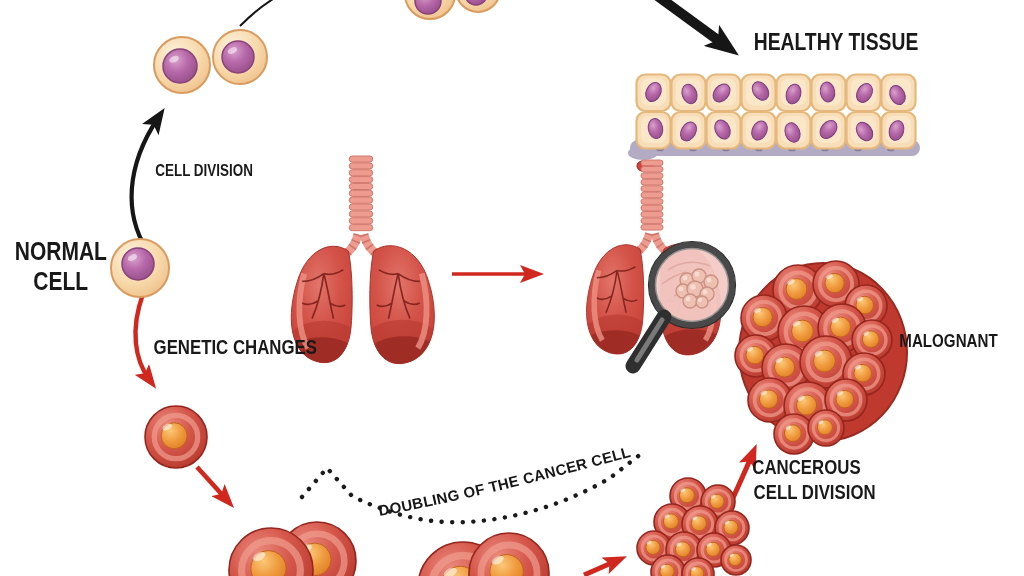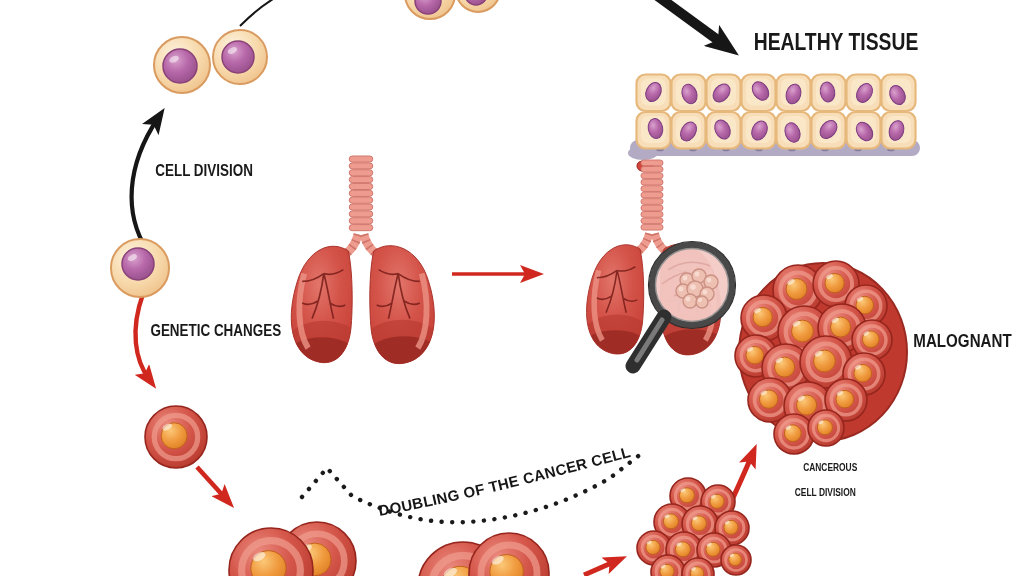--- a/index.html
+++ b/index.html
@@ -1,19 +1,19 @@
 <!DOCTYPE html>
 <html><head>
 <meta charset="utf-8">
 <style>
   html,body{margin:0;padding:0;background:#ffffff;}
   .stage{position:relative;width:1024px;height:576px;background:#ffffff;overflow:hidden;
          font-family:"Liberation Sans",sans-serif;}
   .stage svg{position:absolute;left:0;top:0;}
-  .lbl{position:absolute;color:#191919;font-weight:700;text-align:right;white-space:nowrap;}
+  .lbl{position:absolute;color:#191919;font-weight:700;text-align:center;white-space:nowrap;}
   .lbl .tx{display:inline-block;transform:scaleX(0.84);transform-origin:center top;}
 </style>
 </head>
 <body>
 
 <div class="stage">
 
 <svg id="scene" width="1024" height="576" viewBox="0 0 1024 576">
   <defs>
     <radialGradient id="gCream" cx="0.38" cy="0.32" r="0.8">
@@ -433,34 +433,38 @@
     <line x1="664" y1="317" x2="633" y2="366" stroke="#2f2f2f" stroke-width="15" stroke-linecap="round"></line>
     <line x1="662" y1="320" x2="637" y2="360" stroke="#7a7a7a" stroke-width="5" stroke-linecap="round"></line>
   </g>
 
   <path id="doublingPath" d="M374 517 Q 476 499 648 452" fill="none"></path>
   <text font-size="15" font-weight="bold" fill="#161616" letter-spacing="0.3">
     <textPath href="#doublingPath" startOffset="6">DOUBLING OF THE CANCER CELL</textPath>
   </text>
 </svg>
 
+  <div class="lbl" style="left:6px;top:236px;width:110px;font-size:25px;line-height:30px;">
+    <div><span class="tx">NORMAL</span></div>
+    <div><span class="tx">CELL</span></div>
+  </div>
 
   <div class="lbl" style="left:146px;top:162px;width:116px;font-size:16px;">
     <span class="tx">CELL DIVISION</span>
   </div>
 
-  <div class="lbl" style="left:138px;top:322px;width:124px;font-size:16px;">
+  <div class="lbl" style="left:138px;top:336px;width:124px;font-size:20px;">
     <span class="tx">GENETIC CHANGES</span>
   </div>
 
   <div class="lbl" style="left:738px;top:29px;width:160px;font-size:23px;">
     <span class="tx">HEALTHY TISSUE</span>
   </div>
 
   <div class="lbl" style="left:876px;top:326px;width:145px;font-size:18px;line-height:31px;">
     <div><span class="tx">MALOGNANT</span></div>
   </div>
 
-  <div class="lbl" style="left:742px;top:455px;width:120px;font-size:10px;line-height:25px;">
+  <div class="lbl" style="left:742px;top:455px;width:120px;font-size:20px;line-height:25px;">
     <div><span class="tx">CANCEROUS</span></div>
     <div><span class="tx">CELL DIVISION</span></div>
   </div>
 </div>
 
 </body></html>

